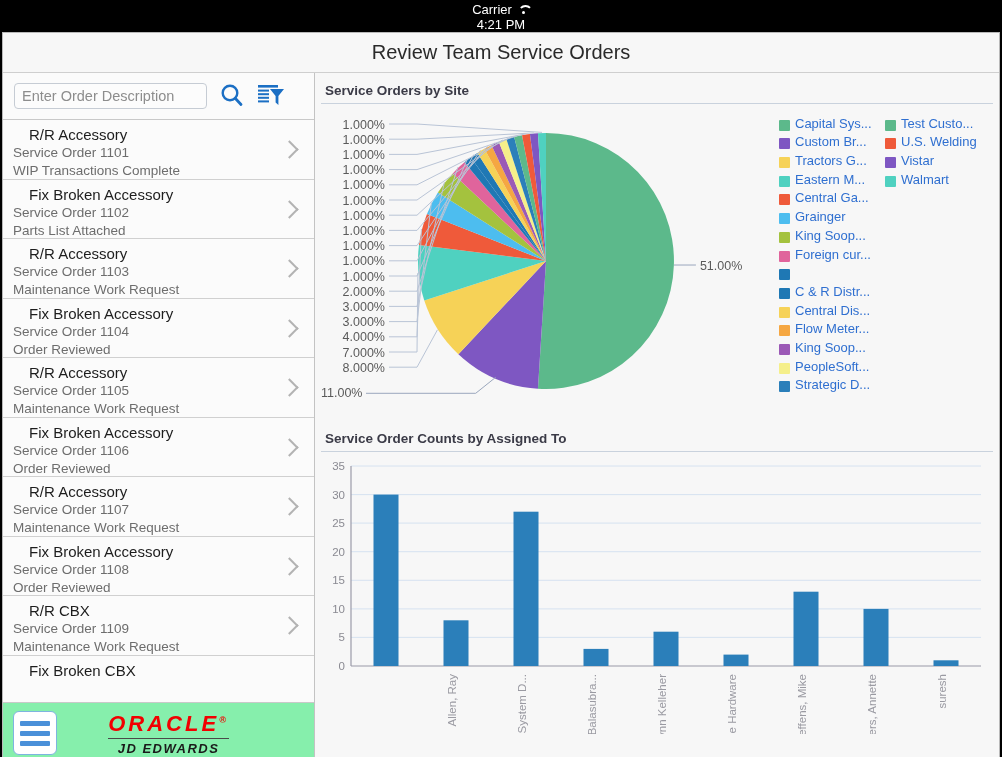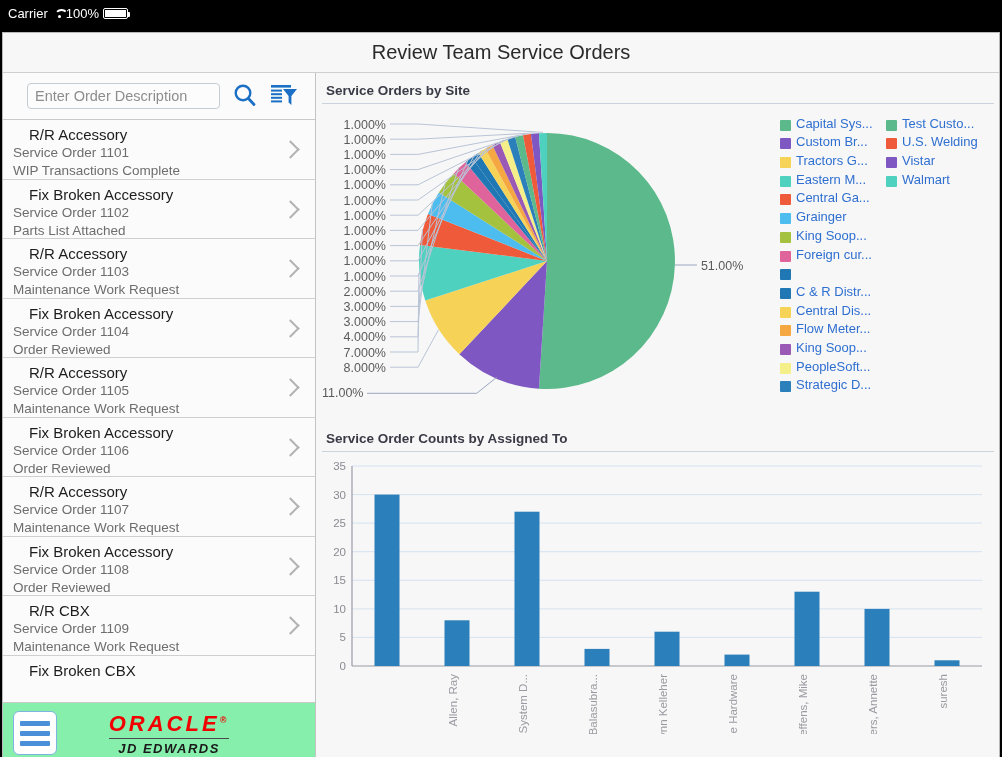--- a/index.html
+++ b/index.html
@@ -5,21 +5,21 @@
   * { box-sizing: border-box; margin:0; padding:0; }
   html,body { width:1002px; height:757px; overflow:hidden; background:#000; }
   body { font-family:"Liberation Sans", sans-serif; }
 
   #frame { position:relative; width:1002px; height:757px; background:#000; }
 
   
   .statusbar {
     position:absolute; left:0; top:2px; width:1002px; height:22px;
     background:#000; color:#fff; font-size:13px;
-    display:flex; align-items:center; padding:0 8px;
+    display:flex; align-items:center; padding:0 8px;flex-direction:column;
   }
   .sb-left { display:flex; align-items:center; gap:5px; flex:0 0 auto; }
   .sb-center { flex:1 1 auto; text-align:center; font-size:13px; }
   .sb-right { display:flex; align-items:center; gap:4px; flex:0 0 auto; font-size:13px; }
   .wifi { display:inline-block; width:13px; height:11px; position:relative; }
   .wifi:before{
     content:""; position:absolute; left:1px; top:1px; width:11px; height:11px;
     border:2.5px solid #fff; border-radius:50%;
     clip-path: polygon(50% 50%, 0% 0%, 100% 0%);
   }
@@ -43,21 +43,21 @@
   .titlebar .title { font-size:20px; color:#2a2a2a; }
 
   .content { display:flex; height:690px; }
 
   
   .leftpanel {
     width:313px; background:#fbfbfb; border-right:1px solid #c3c3c3;
     display:flex; flex-direction:column; position:relative;
   }
   .searchbar {
-    height:48px; display:flex; align-items:center; padding:0 24px; gap:12px;
+    height:48px; display:flex; align-items:center; padding:0 11px; gap:12px;
     background:#fbfbfb; border-bottom:1px solid #c9c9c9;
   }
   .search-input {
     width:193px; height:26px; border:1px solid #c6ccd4; border-radius:4px;
     background:#fcfcfc; padding:0 7px; font-size:14.5px; color:#333;
     font-family:"Liberation Sans", sans-serif;
   }
   .search-input::placeholder { color:#8d8d8d; }
   .icon-btn { background:none; border:none; cursor:pointer; padding:0; line-height:0; }
 
@@ -120,20 +120,21 @@
 </head>
 <body>
 
 <div id="frame">
 
   <div class="statusbar">
     <div class="sb-left">
       <span>Carrier</span>
       <span class="wifi"></span>
     </div>
+    <div class="sb-center">4:21 PM</div>
     <div class="sb-right">
       <span>100%</span>
       <span class="batt"></span>
     </div>
   </div>
 
   <div class="app">
 
     <div class="titlebar">
       <div class="title">Review Team Service Orders</div>

